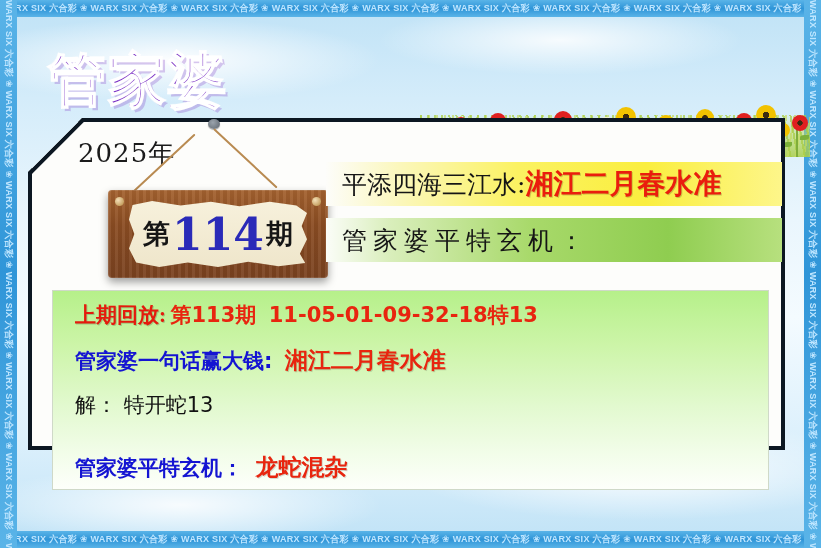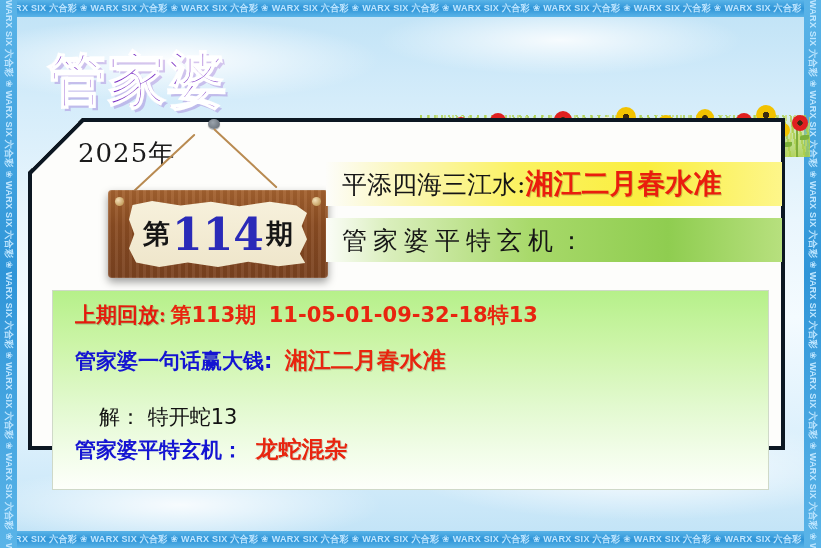--- a/index.html
+++ b/index.html
@@ -130,22 +130,22 @@
 
   
   .greenbox {
     position:absolute; left:20px; top:168px; width:717px; height:200px;
     background:linear-gradient(180deg,#b6f08a 0%,#cdf5a9 28%,#e2f9cf 58%,#f2fde9 82%,#fdfffb 100%);
     border:1px solid #cfd9c8;
   }
   .line { position:absolute; white-space:nowrap; }
   .l1 { left:22px; top:10px; }
   .l2 { left:22px; top:54px; }
-  .l3 { left:22px; top:112px;margin-left:24px; }
-  .l4 { left:22px; top:143px; }
+  .l3 { left:22px; top:100px; }
+  .l4 { left:22px; top:161px; }
   .l5 { left:22px; top:182px; }
   .lab-red  { font-size:21px; font-weight:bold; color:#e41b0c; font-family:Liberation Serif, serif;
               text-shadow:1px 1px 0 rgba(0,0,0,.18); }
   .lab-blue { font-size:21px; font-weight:bold; color:#1414d2; font-family:"DejaVu Sans","Liberation Sans",sans-serif; }
   .val-red  { font-size:21px; font-weight:bold; color:#e8250f; font-family:"DejaVu Sans","Liberation Sans",sans-serif; }
   .val-red2 { font-size:23px; font-weight:bold; color:#e8250f; font-family:"DejaVu Sans","Liberation Sans",sans-serif;
               text-shadow:1px 1px 0 rgba(0,0,0,.15); }
   .val-dark { font-size:21px; color:#121212; font-family:"DejaVu Sans","Liberation Sans",sans-serif; }
   .val-dark-b { font-size:21px; font-weight:bold; color:#121212; font-family:"DejaVu Sans","Liberation Sans",sans-serif; }
   .sp { display:inline-block; width:8px; }

